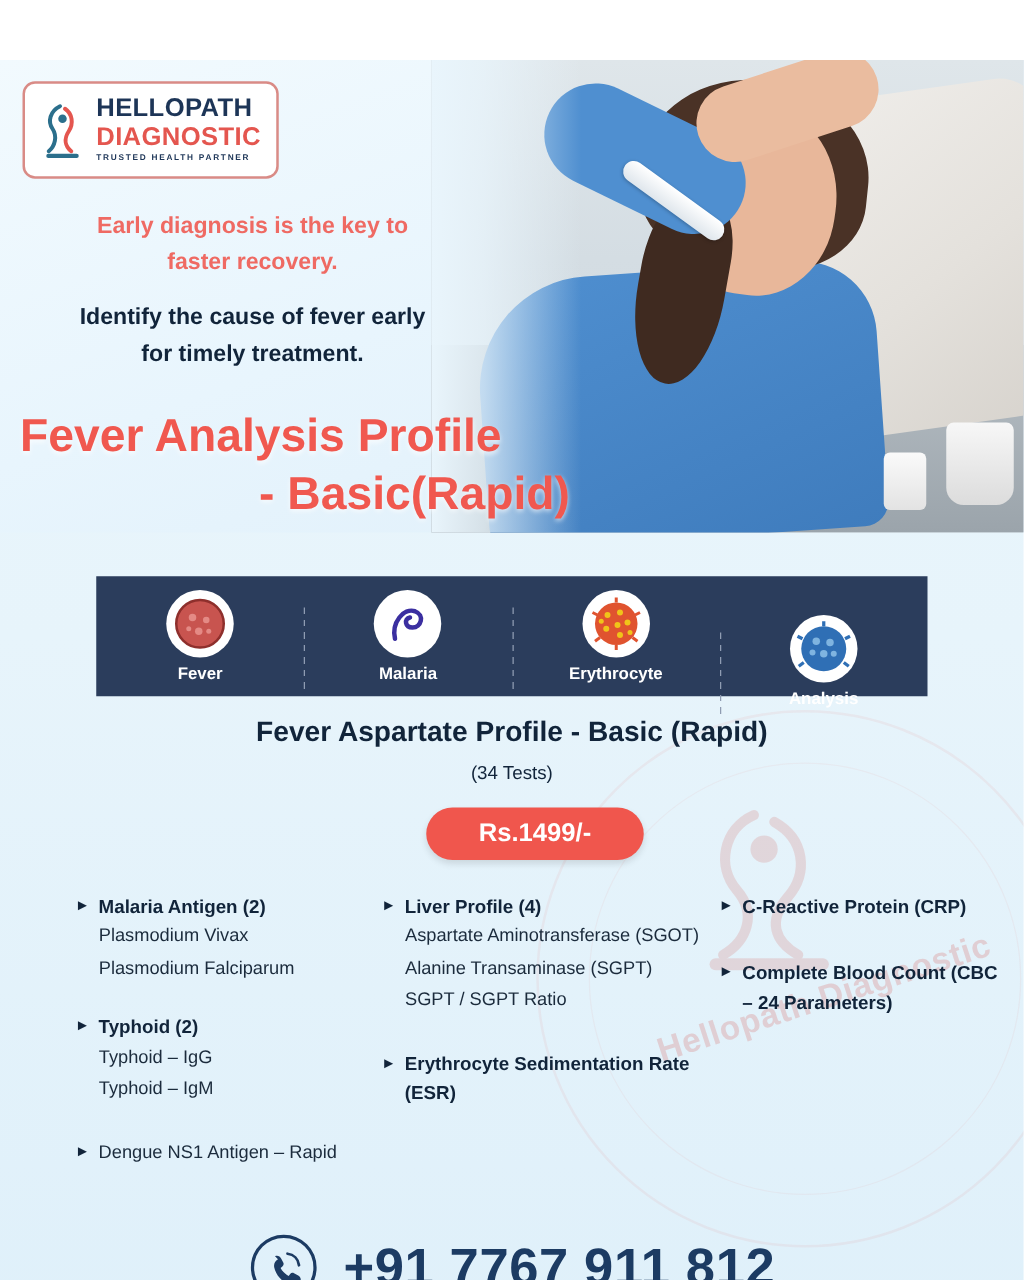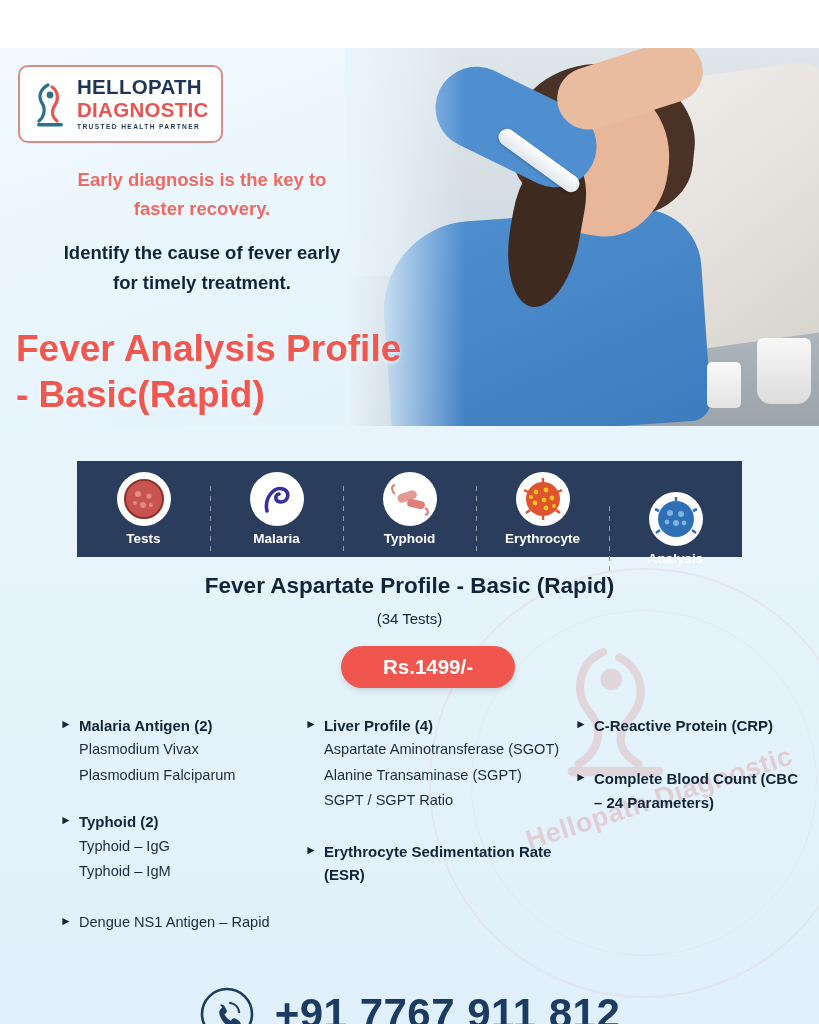--- a/index.html
+++ b/index.html
@@ -188,21 +188,21 @@
     color: #11243a;
     font-size: 18.5px; font-weight: bold; line-height: 1.6;
   }
   .title-big {
     position: absolute; left: 16px; top: 278px;
     width: 440px;
     color: #f0584f;
     font-size: 37px; font-weight: bold; line-height: 1.25;
     text-shadow: 0 2px 4px rgba(255,255,255,.7);
   }
-  .title-big .l2 { display: block; text-align: left; }
+  .title-big .l2 { display: block; text-align: right; }
 
   
   .strip {
     position: absolute; left: 77px; top: 413px;
     width: 665px; height: 96px;
     background: #2b3d5c;
     display: flex; align-items: center;
   }
   .strip-item {
     flex: 1 1 0;
@@ -345,43 +345,32 @@
         <svg viewBox="0 0 54 54" width="54" height="54">
           <circle cx="27" cy="27" r="19" fill="#c8544f"></circle>
           <circle cx="27" cy="27" r="19" fill="none" stroke="#8e2f2c" stroke-width="2"></circle>
           <circle cx="21" cy="22" r="3" fill="#e48a85"></circle>
           <circle cx="32" cy="24" r="2.6" fill="#e48a85"></circle>
           <circle cx="26" cy="33" r="3" fill="#e48a85"></circle>
           <circle cx="34" cy="33" r="2" fill="#e48a85"></circle>
           <circle cx="18" cy="31" r="2" fill="#e48a85"></circle>
         </svg>
       </div>
-      <span class="strip-label">Tests</span>
+      <span class="strip-label">Fever</span>
     </div>
 
     <div class="strip-item">
       <div class="germ-circle">
         <svg viewBox="0 0 54 54" width="54" height="54">
           <path d="M17 39 C14 26 24 14 33 17 C41 20 38 30 31 30 C25 30 24 23 29 22" stroke="#3b2fa0" stroke-width="3.6" fill="none" stroke-linecap="round"></path>
         </svg>
       </div>
       <span class="strip-label">Malaria</span>
     </div>
 
-    <div class="strip-item">
-      <div class="germ-circle">
-        <svg viewBox="0 0 54 54" width="54" height="54">
-          <rect x="14" y="20" width="20" height="9" rx="4.5" fill="#e49a94" transform="rotate(-18 24 24)"></rect>
-          <rect x="24" y="28" width="18" height="8" rx="4" fill="#e07d76" transform="rotate(12 33 32)"></rect>
-          <path d="M12 22 C8 18 8 14 12 13" stroke="#e07d76" stroke-width="2" fill="none"></path>
-          <path d="M42 36 C46 38 46 42 42 43" stroke="#e07d76" stroke-width="2" fill="none"></path>
-        </svg>
-      </div>
-      <span class="strip-label">Typhoid</span>
-    </div>
 
     <div class="strip-item">
       <div class="germ-circle">
         <svg viewBox="0 0 54 54" width="54" height="54">
           <circle cx="27" cy="27" r="17" fill="#e0532f"></circle>
           <g fill="#f0c419">
             <circle cx="20" cy="20" r="2.4"></circle>
               <circle cx="30" cy="18" r="2.4"></circle>
             <circle cx="36" cy="26" r="2.4"></circle>
               <circle cx="28" cy="28" r="2.4"></circle>

